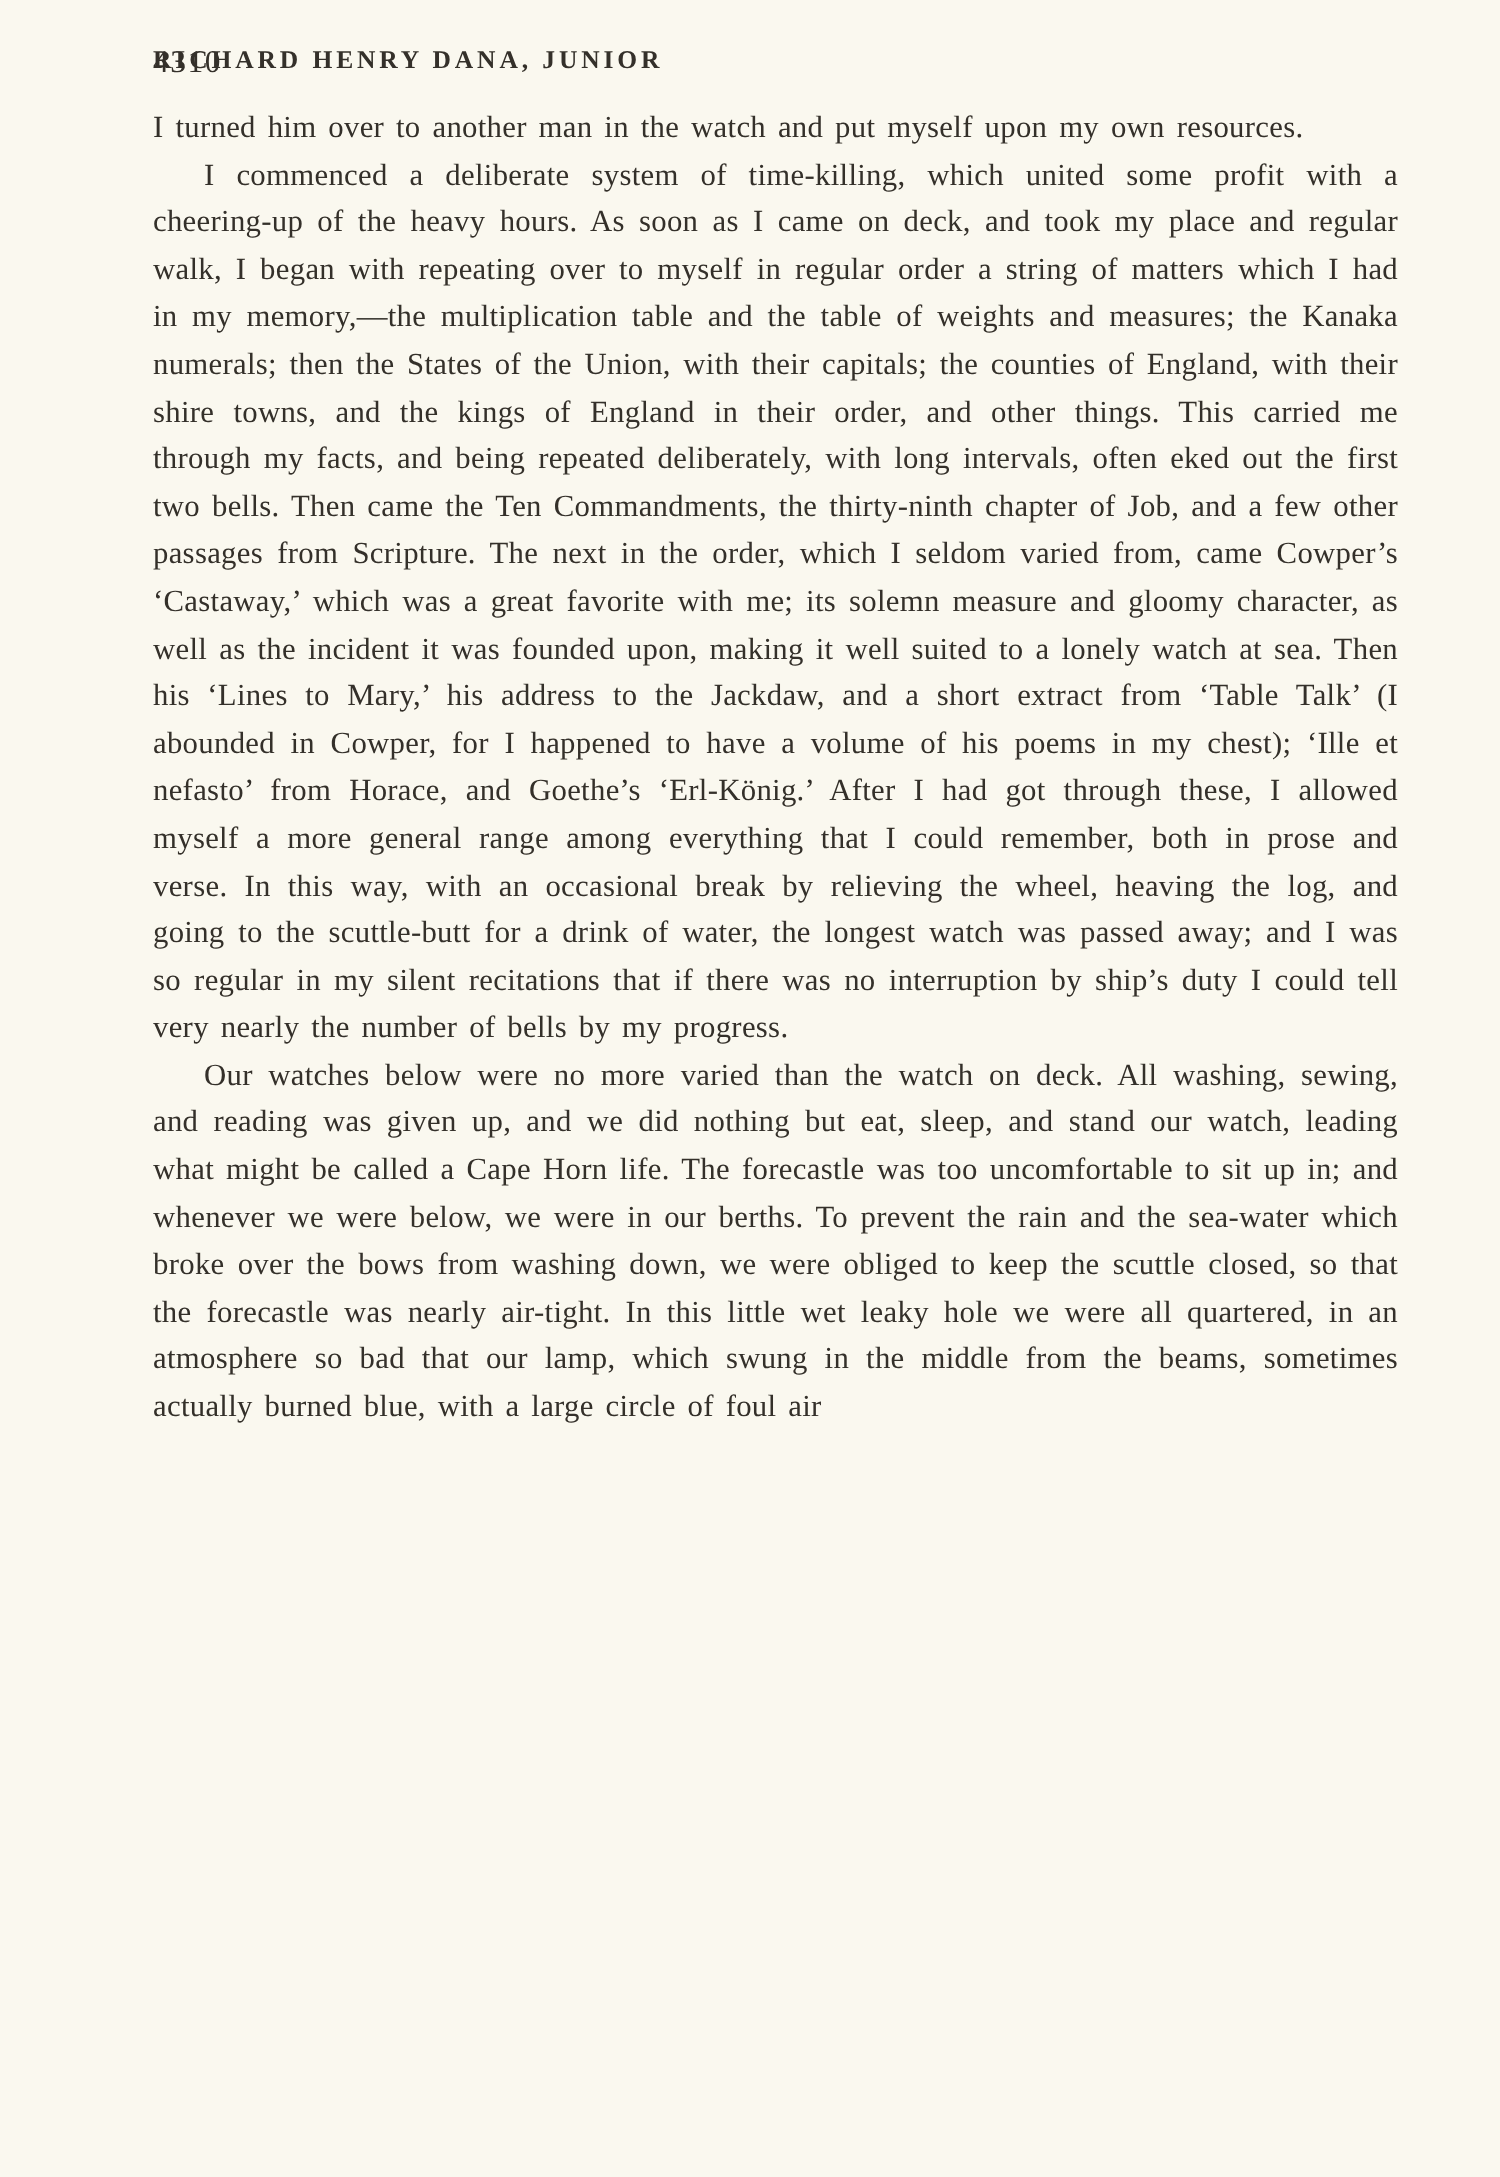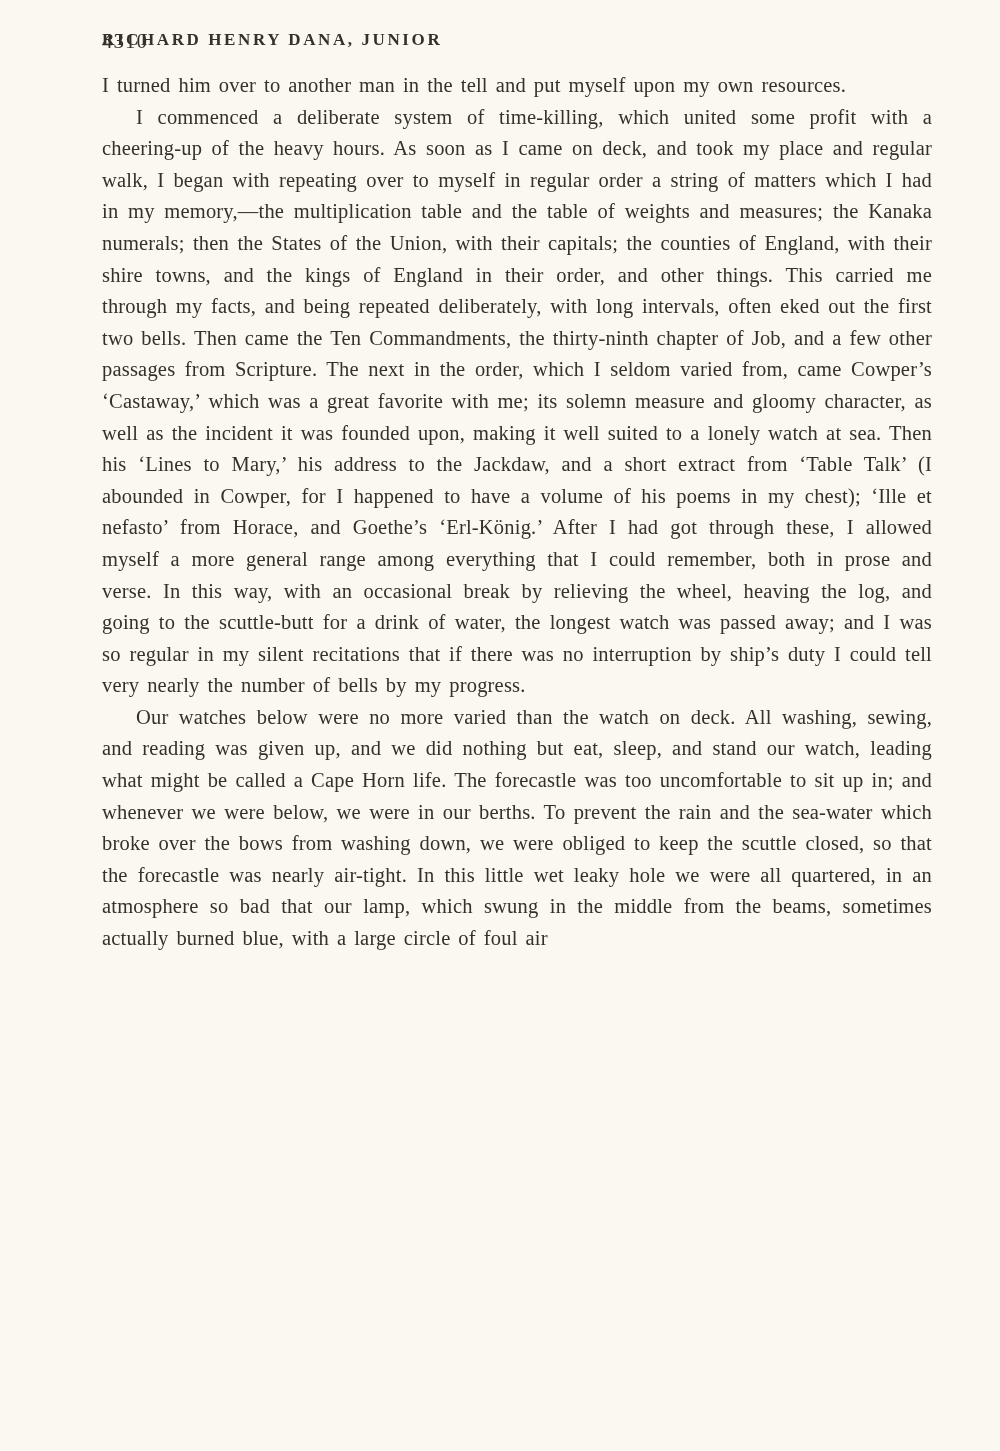--- a/index.html
+++ b/index.html
@@ -56,17 +56,17 @@
 </style>
 </head>
 <body>
 
 <div class="page">
   <header class="page-header">
     <span class="page-number">4310</span>
     <span class="running-title">RICHARD HENRY DANA, JUNIOR</span>
   </header>
   <main class="page-body">
-    <p class="para no-indent">I turned him over to another man in the tell and put myself upon my own resources.</p>
+    <p class="para no-indent">I turned him over to another man in the watch and put myself upon my own resources.</p>
     <p class="para">I commenced a deliberate system of time-killing, which united some profit with a cheering-up of the heavy hours. As soon as I came on deck, and took my place and regular walk, I began with repeating over to myself in regular order a string of matters which I had in my memory,—the multiplication table and the table of weights and measures; the Kanaka numerals; then the States of the Union, with their capitals; the counties of England, with their shire towns, and the kings of England in their order, and other things. This carried me through my facts, and being repeated deliberately, with long intervals, often eked out the first two bells. Then came the Ten Commandments, the thirty-ninth chapter of Job, and a few other passages from Scripture. The next in the order, which I seldom varied from, came Cowper’s ‘Castaway,’ which was a great favorite with me; its solemn measure and gloomy character, as well as the incident it was founded upon, making it well suited to a lonely watch at sea. Then his ‘Lines to Mary,’ his address to the Jackdaw, and a short extract from ‘Table Talk’ (I abounded in Cowper, for I happened to have a volume of his poems in my chest); ‘Ille et nefasto’ from Horace, and Goethe’s ‘Erl-König.’ After I had got through these, I allowed myself a more general range among everything that I could remember, both in prose and verse. In this way, with an occasional break by relieving the wheel, heaving the log, and going to the scuttle-butt for a drink of water, the longest watch was passed away; and I was so regular in my silent recitations that if there was no interruption by ship’s duty I could tell very nearly the number of bells by my progress.</p>
     <p class="para">Our watches below were no more varied than the watch on deck. All washing, sewing, and reading was given up, and we did nothing but eat, sleep, and stand our watch, leading what might be called a Cape Horn life. The forecastle was too uncomfortable to sit up in; and whenever we were below, we were in our berths. To prevent the rain and the sea-water which broke over the bows from washing down, we were obliged to keep the scuttle closed, so that the forecastle was nearly air-tight. In this little wet leaky hole we were all quartered, in an atmosphere so bad that our lamp, which swung in the middle from the beams, sometimes actually burned blue, with a large circle of foul air</p>
   </main>
 </div>
 
 </body></html>

